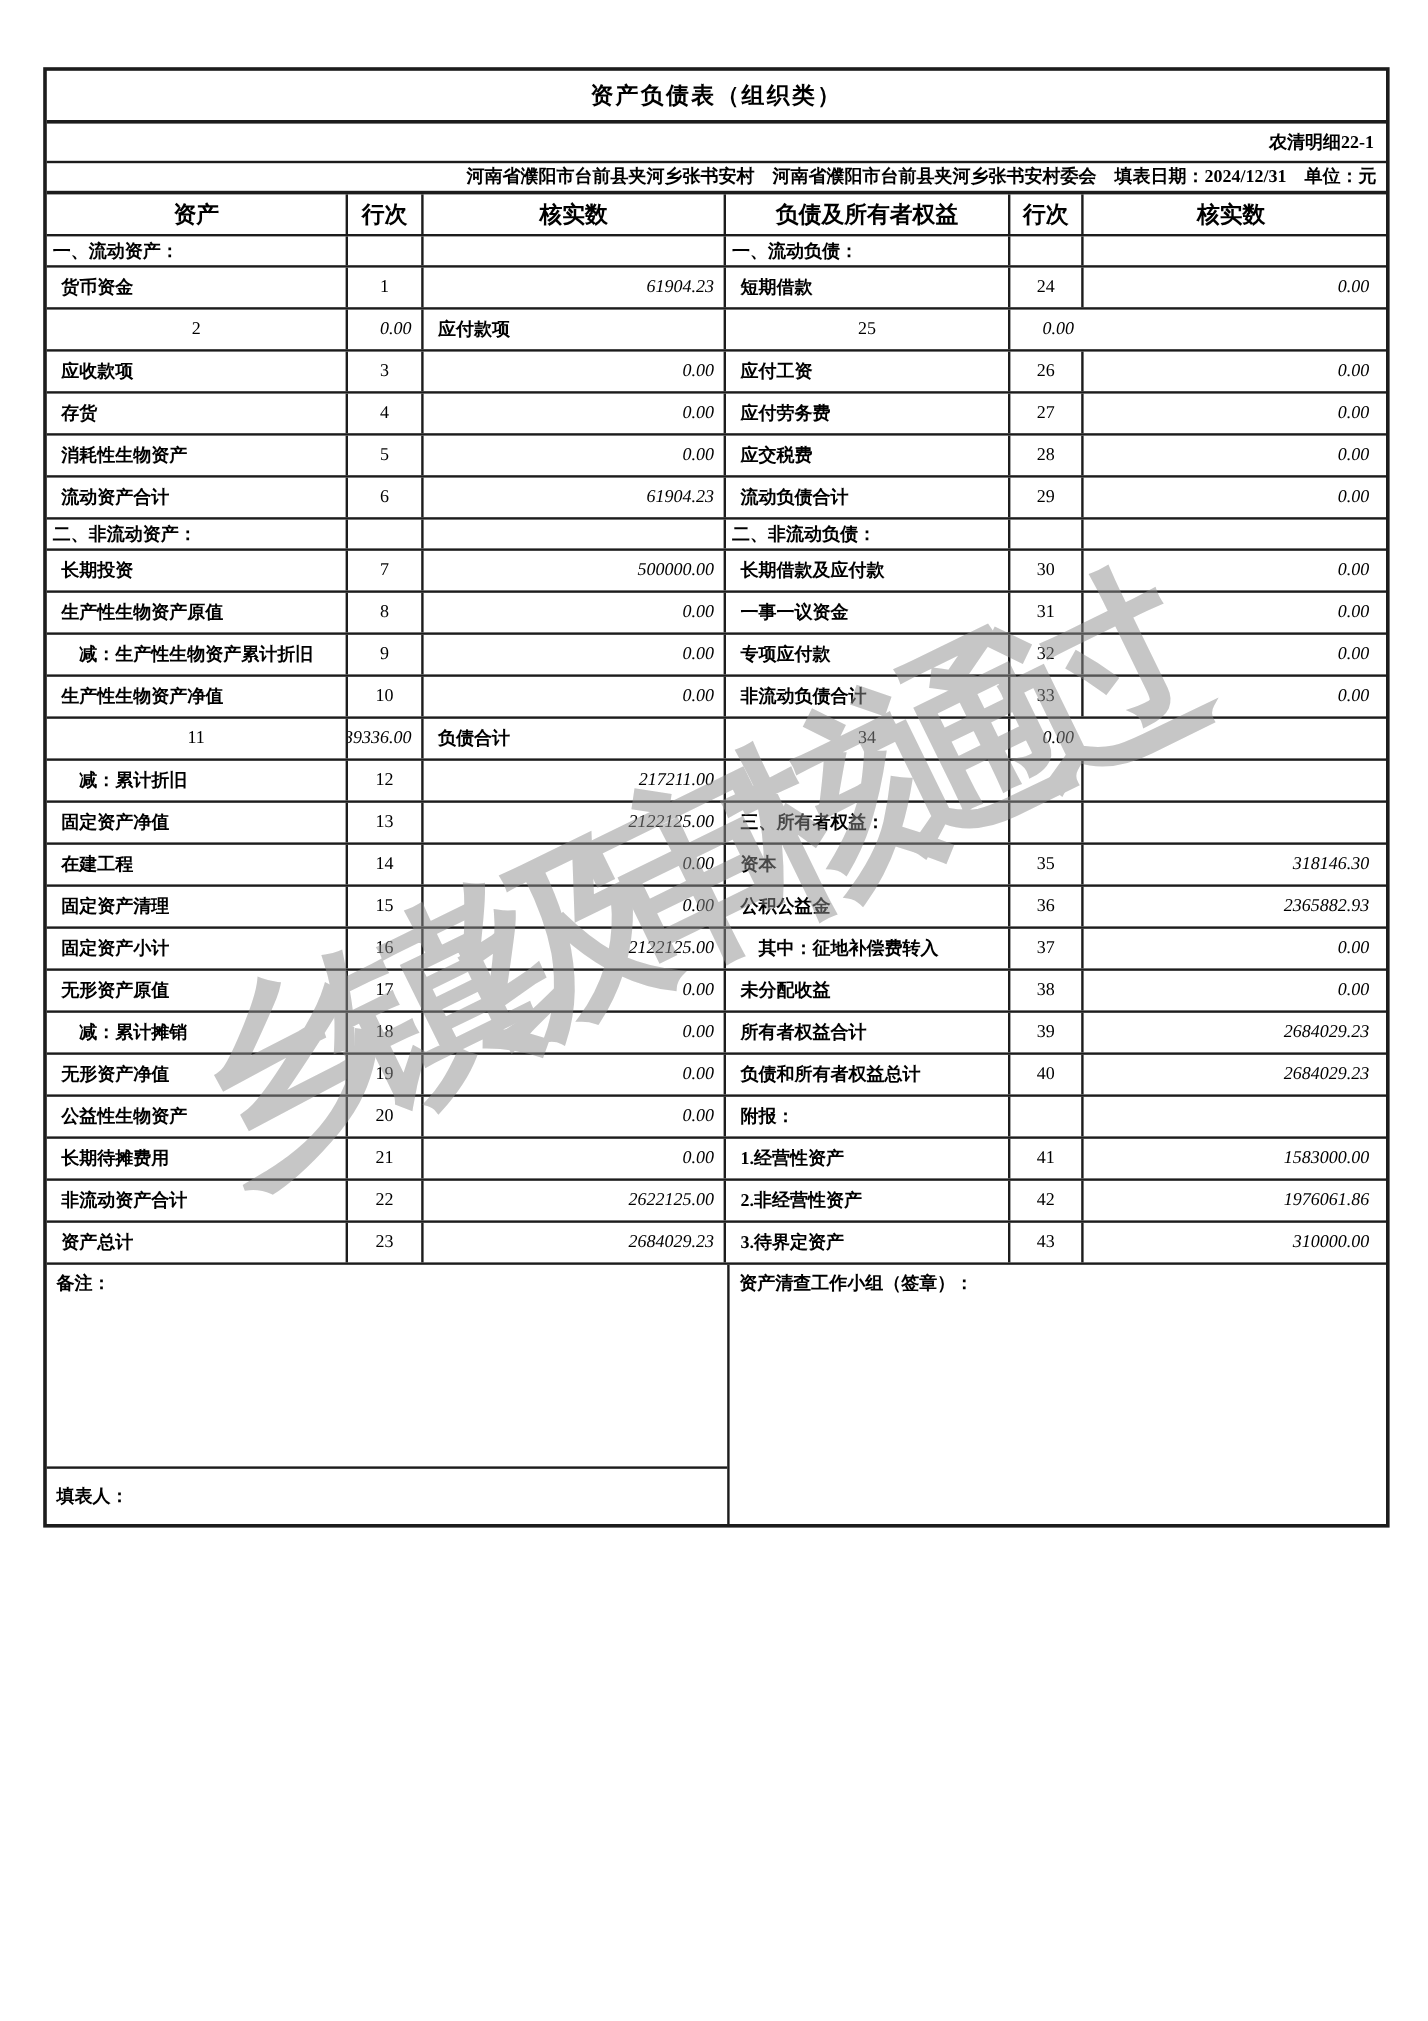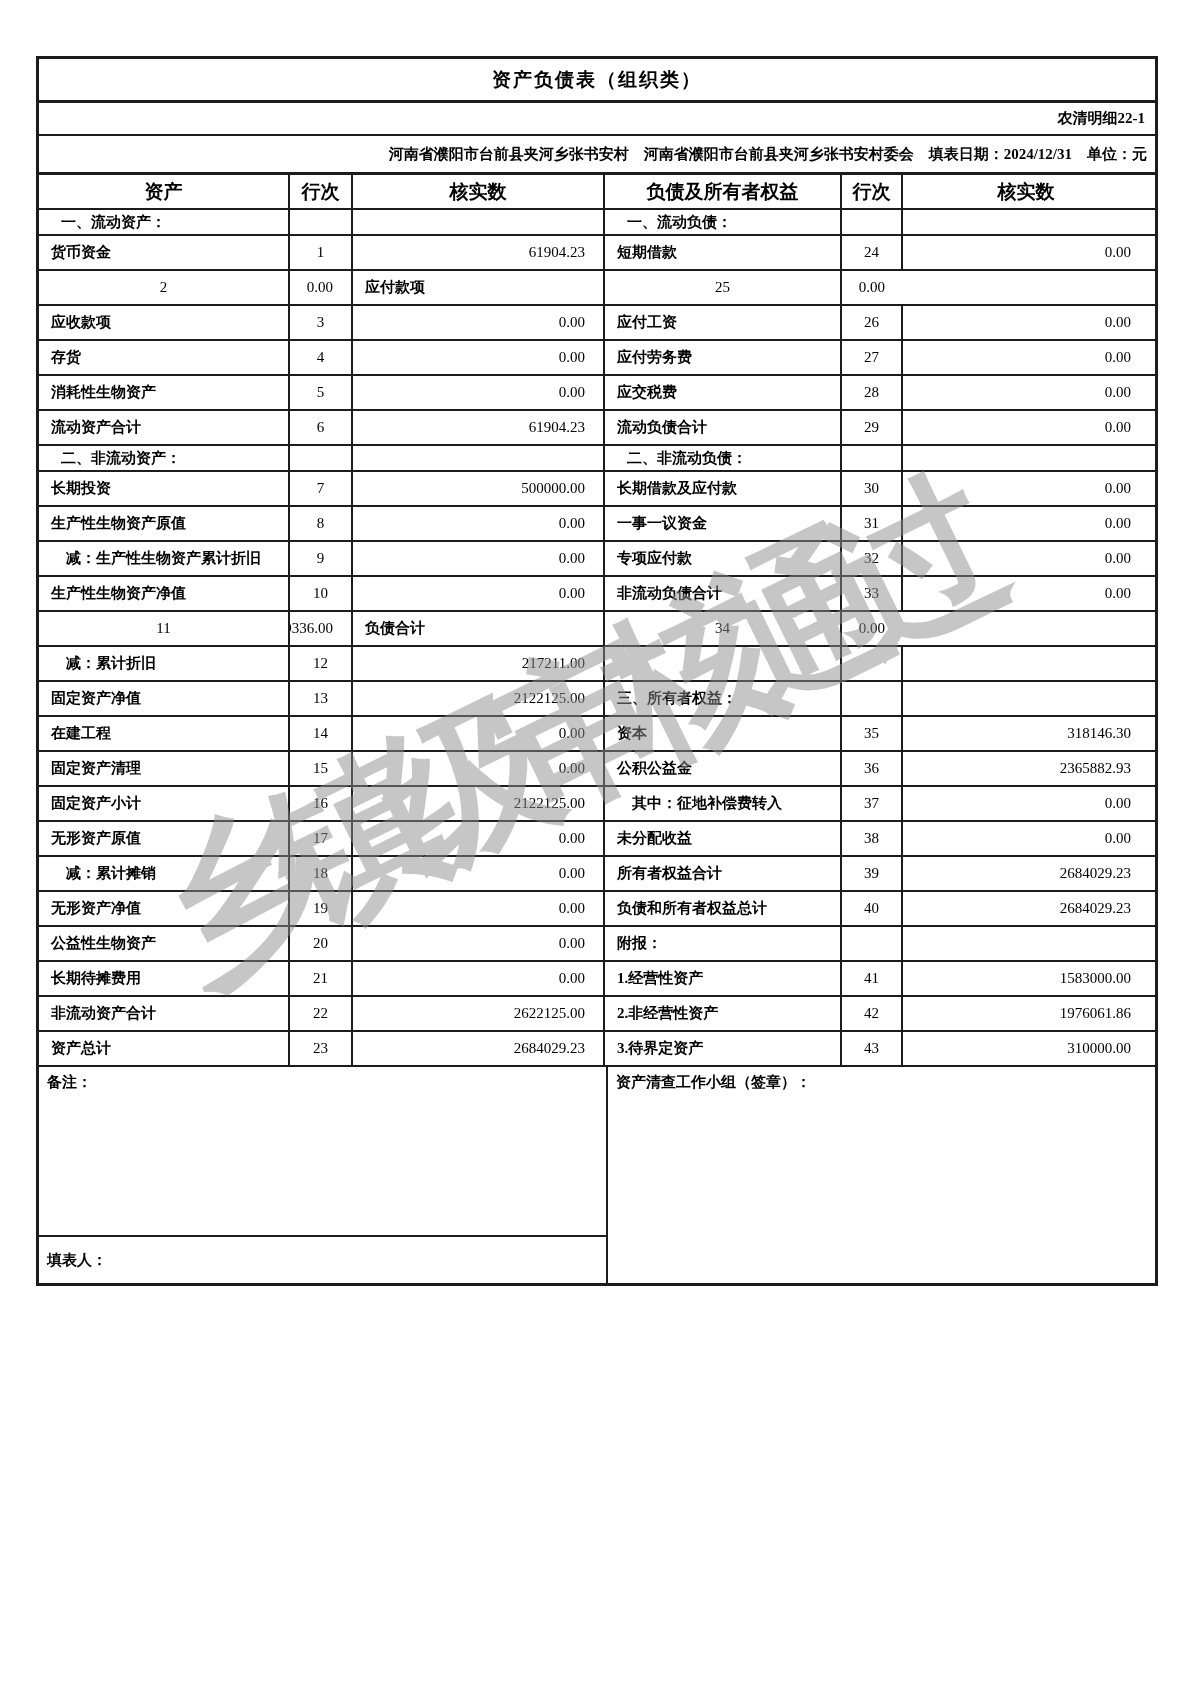--- a/index.html
+++ b/index.html
@@ -3,34 +3,34 @@
 <meta charset="utf-8">
 <style>
   html,body{margin:0;padding:0;background:#fff;}
   #page{position:relative;width:1190px;height:1684px;background:#ffffff;overflow:hidden;
         font-family:"Liberation Serif","DejaVu Serif",serif;color:#000;}
   #sheet{position:absolute;left:36px;top:56px;width:1116px;border:3px solid #1c1c1c;background:transparent;}
   .title-row{height:41px;display:flex;align-items:center;justify-content:center;
              font-size:19px;font-weight:bold;border-bottom:3px solid #1c1c1c;letter-spacing:2px;}
   .code-row{height:33px;display:flex;align-items:center;justify-content:flex-end;
             padding-right:10px;font-size:15px;font-weight:bold;border-bottom:2px solid #1c1c1c;box-sizing:border-box;}
-  .sub-row{height:39px;display:flex;align-items:center;justify-content:flex-end;
+  .sub-row{height:26px;display:flex;align-items:center;justify-content:flex-end;
            padding-right:8px;font-size:15px;font-weight:bold;border-bottom:3px solid #1c1c1c;box-sizing:border-box;}
   .grid{display:grid;grid-template-columns:251px 63px 252px 237px 61px 246px;}
   .hdr{height:33px;border-bottom:2px solid #1c1c1c;}
   .hdr .cell{display:flex;align-items:center;justify-content:center;font-size:19px;font-weight:bold;}
   .cell{border-right:2px solid #1c1c1c;box-sizing:border-box;overflow:hidden;white-space:nowrap;}
   .cell:last-child{border-right:none;}
   .trow{height:33px;border-bottom:2px solid #1c1c1c;}
   .trow.section{height:24px;}
   .trow .cell{display:flex;align-items:center;font-size:15px;}
   .lbl{padding-left:12px;font-weight:bold;}
-  .section .lbl{padding-left:22px;text-align:center;}
+  .section .lbl{padding-left:5px;text-align:center;}
   .num{justify-content:center;font-size:15px;}
-  .val{justify-content:flex-end;padding-right:18px;font-size:15px;}
+  .val{justify-content:flex-end;padding-right:8px;font-size:15px;font-style:italic;}
   .footer{display:grid;grid-template-columns:569px 547px;border-radius:14px;}
   .f-left{border-right:2px solid #1c1c1c;}
   .remark-cell{height:170px;border-bottom:2px solid #1c1c1c;box-sizing:border-box;
                padding:6px 0 0 8px;font-size:15px;font-weight:bold;}
   .preparer-cell{height:46px;display:flex;align-items:center;padding-left:8px;
                  font-size:15px;font-weight:bold;box-sizing:border-box;}
   .sign-cell{padding:6px 0 0 8px;font-size:15px;font-weight:bold;}
   #watermark{position:absolute;left:170px;top:820px;font-size:165px;font-weight:bold;
              font-family:"Liberation Sans","DejaVu Sans",sans-serif;
              color:#8f8f8f;opacity:0.5;letter-spacing:-40px;white-space:nowrap;

